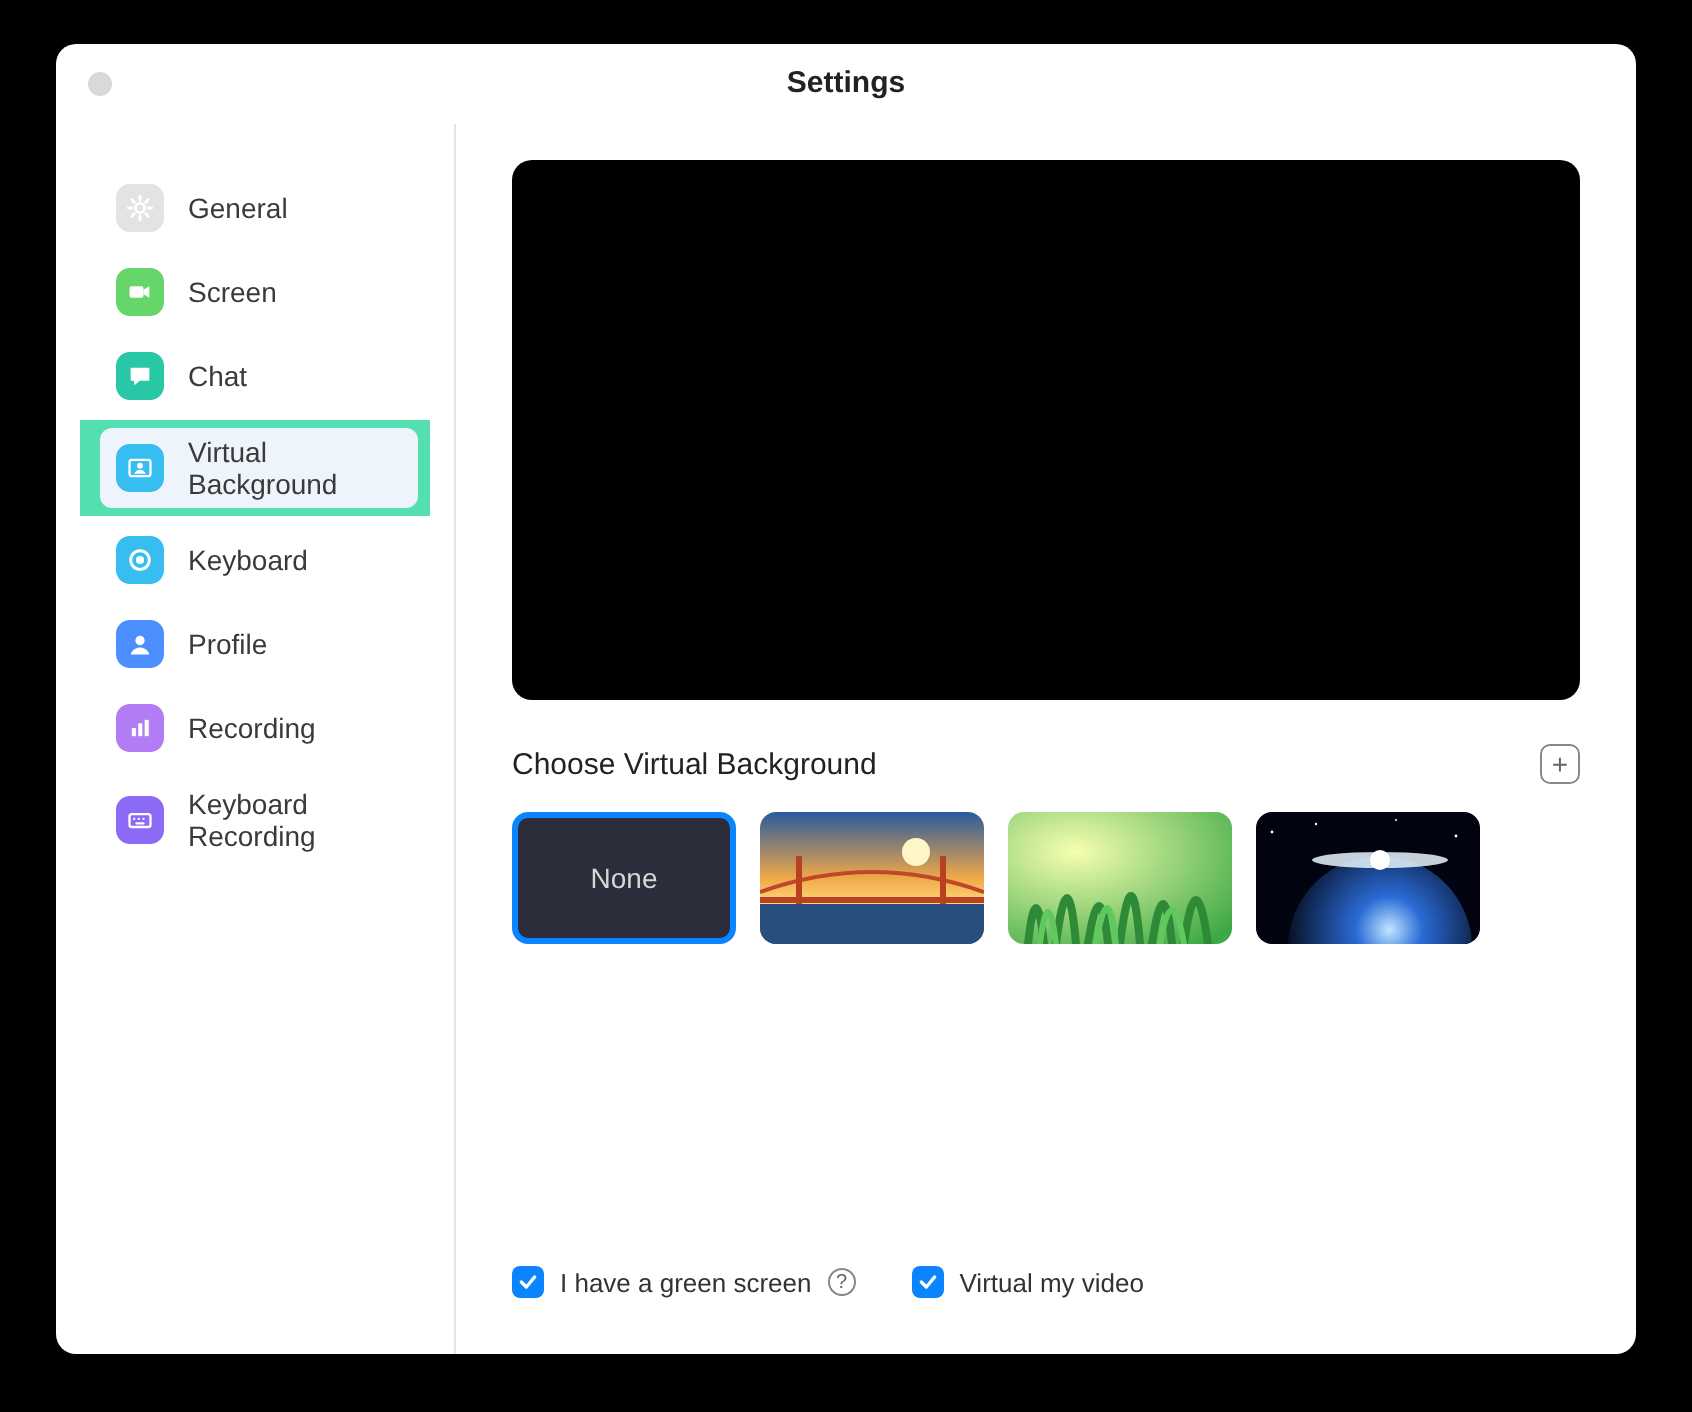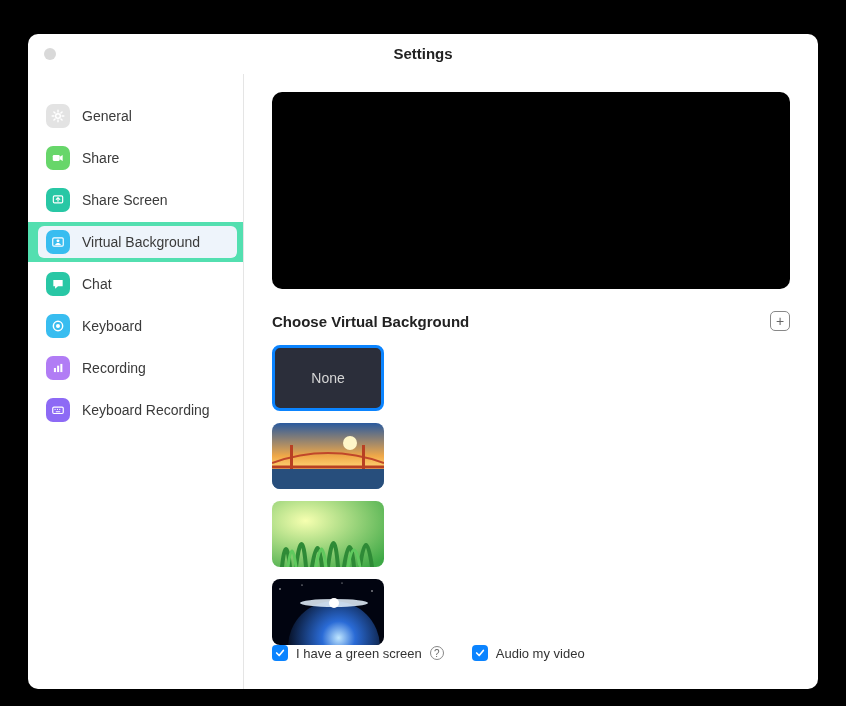--- a/index.html
+++ b/index.html
@@ -6,21 +6,21 @@
 body {
   background: #000;
   font-family: -apple-system, BlinkMacSystemFont, "Segoe UI", Helvetica, Arial, sans-serif;
   width: 846px;
   height: 706px;
   overflow: hidden;
 }
 .window {
   position: absolute;
   left: 28px;
-  top: 34px;
+  top: 22px;
   width: 790px;
   height: 655px;
   background: #fff;
   border-radius: 10px;
   box-shadow: 0 10px 40px rgba(0,0,0,0.4);
   display: flex;
   flex-direction: column;
   overflow: hidden;
 }
 .titlebar {
@@ -44,23 +44,23 @@
   font-size: 15px;
   font-weight: 600;
   color: #222;
 }
 .body {
   flex: 1;
   display: flex;
   overflow: hidden;
 }
 .sidebar {
-  width: 216px;
+  width: 200px;
   border-right: 1px solid #e5e5e5;
-  padding: 20px 0;
+  padding: 20px 12px;
   position: relative;
 }
 .side-item {
   display: flex;
   align-items: center;
   gap: 12px;
   padding: 8px 14px 8px 18px;
   margin: 2px 0;
   cursor: pointer;
   position: relative;
@@ -103,40 +103,39 @@
 }
 .section-row {
   display: flex;
   align-items: center;
   justify-content: space-between;
   margin-top: 22px;
   margin-bottom: 14px;
 }
 .section-title {
   font-size: 15px;
-  font-weight: 700;
+  font-weight: 400;
   color: #222;
 }
 .add-btn {
   width: 20px;
   height: 20px;
   border: 1.2px solid #888;
   border-radius: 5px;
   display: flex;
   align-items: center;
   justify-content: center;
   color: #666;
   font-size: 14px;
   line-height: 1;
   cursor: pointer;
 }
 .thumbs {
   display: flex;
   gap: 12px;
-  flex-direction: column;
 }
 .thumb {
   width: 112px;
   height: 66px;
   border-radius: 8px;
   overflow: hidden;
   cursor: pointer;
   position: relative;
 }
 .thumb.selected {
@@ -208,58 +207,58 @@
           </div>
           <span>General</span>
         </div>
         <div class="side-item">
           <div class="icon" style="background: rgb(103, 214, 106);">
             <svg viewBox="0 0 24 24" fill="#fff" stroke="#fff" stroke-width="0">
               <rect x="3" y="7" width="12" height="10" rx="2"></rect>
               <path d="M15 10l5-3v10l-5-3z"></path>
             </svg>
           </div>
-          <span>Share</span>
+          <span>Screen</span>
         </div>
         <div class="side-item">
           <div class="icon" style="background: rgb(40, 199, 165);">
             <svg viewBox="0 0 24 24" fill="#fff" stroke="#fff" stroke-width="0">
-              <rect x="4" y="5" width="16" height="12" rx="2" fill="none" stroke-width="2"></rect>
-              <path d="M12 14V8M9 11l3-3 3 3" fill="none" stroke-width="2" stroke-linecap="round" stroke-linejoin="round"></path>
-            </svg>
-          </div>
-          <span>Share Screen</span>
+              <path d="M4 5h16v11H12l-5 4v-4H4z"></path>
+            </svg>
+          </div>
+          <span>Chat</span>
         </div>
         <div class="side-item highlighted">
           <div class="inner-highlight"></div>
           <div class="icon" style="background: rgb(56, 189, 240);">
             <svg viewBox="0 0 24 24" fill="#fff" stroke="#fff" stroke-width="0">
               <rect x="3" y="5" width="18" height="14" rx="2" fill="none" stroke-width="2"></rect>
               <circle cx="12" cy="10" r="2.5"></circle>
               <path d="M7 17c1-2.5 3-3.5 5-3.5s4 1 5 3.5z"></path>
             </svg>
           </div>
           <span>Virtual Background</span>
         </div>
         <div class="side-item">
-          <div class="icon" style="background: rgb(40, 199, 165);">
-            <svg viewBox="0 0 24 24" fill="#fff" stroke="#fff" stroke-width="0">
-              <path d="M4 5h16v11H12l-5 4v-4H4z"></path>
-            </svg>
-          </div>
-          <span>Chat</span>
-        </div>
-        <div class="side-item">
           <div class="icon" style="background: rgb(56, 189, 240);">
             <svg viewBox="0 0 24 24" fill="#fff" stroke="#fff" stroke-width="0">
               <circle cx="12" cy="12" r="8" fill="none" stroke-width="2.5"></circle>
               <circle cx="12" cy="12" r="3.5"></circle>
             </svg>
           </div>
           <span>Keyboard</span>
+        </div>
+        <div class="side-item">
+          <div class="icon" style="background: rgb(75, 143, 255);">
+            <svg viewBox="0 0 24 24" fill="#fff" stroke="#fff" stroke-width="0">
+              <circle cx="12" cy="9" r="4"></circle>
+              <path d="M4 21c1-4 5-6 8-6s7 2 8 6z"></path>
+            </svg>
+          </div>
+          <span>Profile</span>
         </div>
         <div class="side-item">
           <div class="icon" style="background: rgb(177, 124, 245);">
             <svg viewBox="0 0 24 24" fill="#fff" stroke="#fff" stroke-width="0">
               <rect x="5" y="12" width="3.5" height="7"></rect>
               <rect x="10.5" y="8" width="3.5" height="11"></rect>
               <rect x="16" y="5" width="3.5" height="14"></rect>
             </svg>
           </div>
           <span>Recording</span>
@@ -350,18 +349,18 @@
           </div>
           <span>I have a green screen</span>
           <div class="help-icon">?</div>
         </div>
         <div class="check-group">
           <div class="checkbox">
             <svg viewBox="0 0 12 12">
                 <path d="M2 6 L5 9 L10 3" stroke="#fff" stroke-width="2" fill="none" stroke-linecap="round" stroke-linejoin="round"></path>
               </svg>
           </div>
-          <span>Audio my video</span>
+          <span>Virtual my video</span>
         </div>
       </div>
     </div>
   </div>
 </div>
 
 </body></html>

